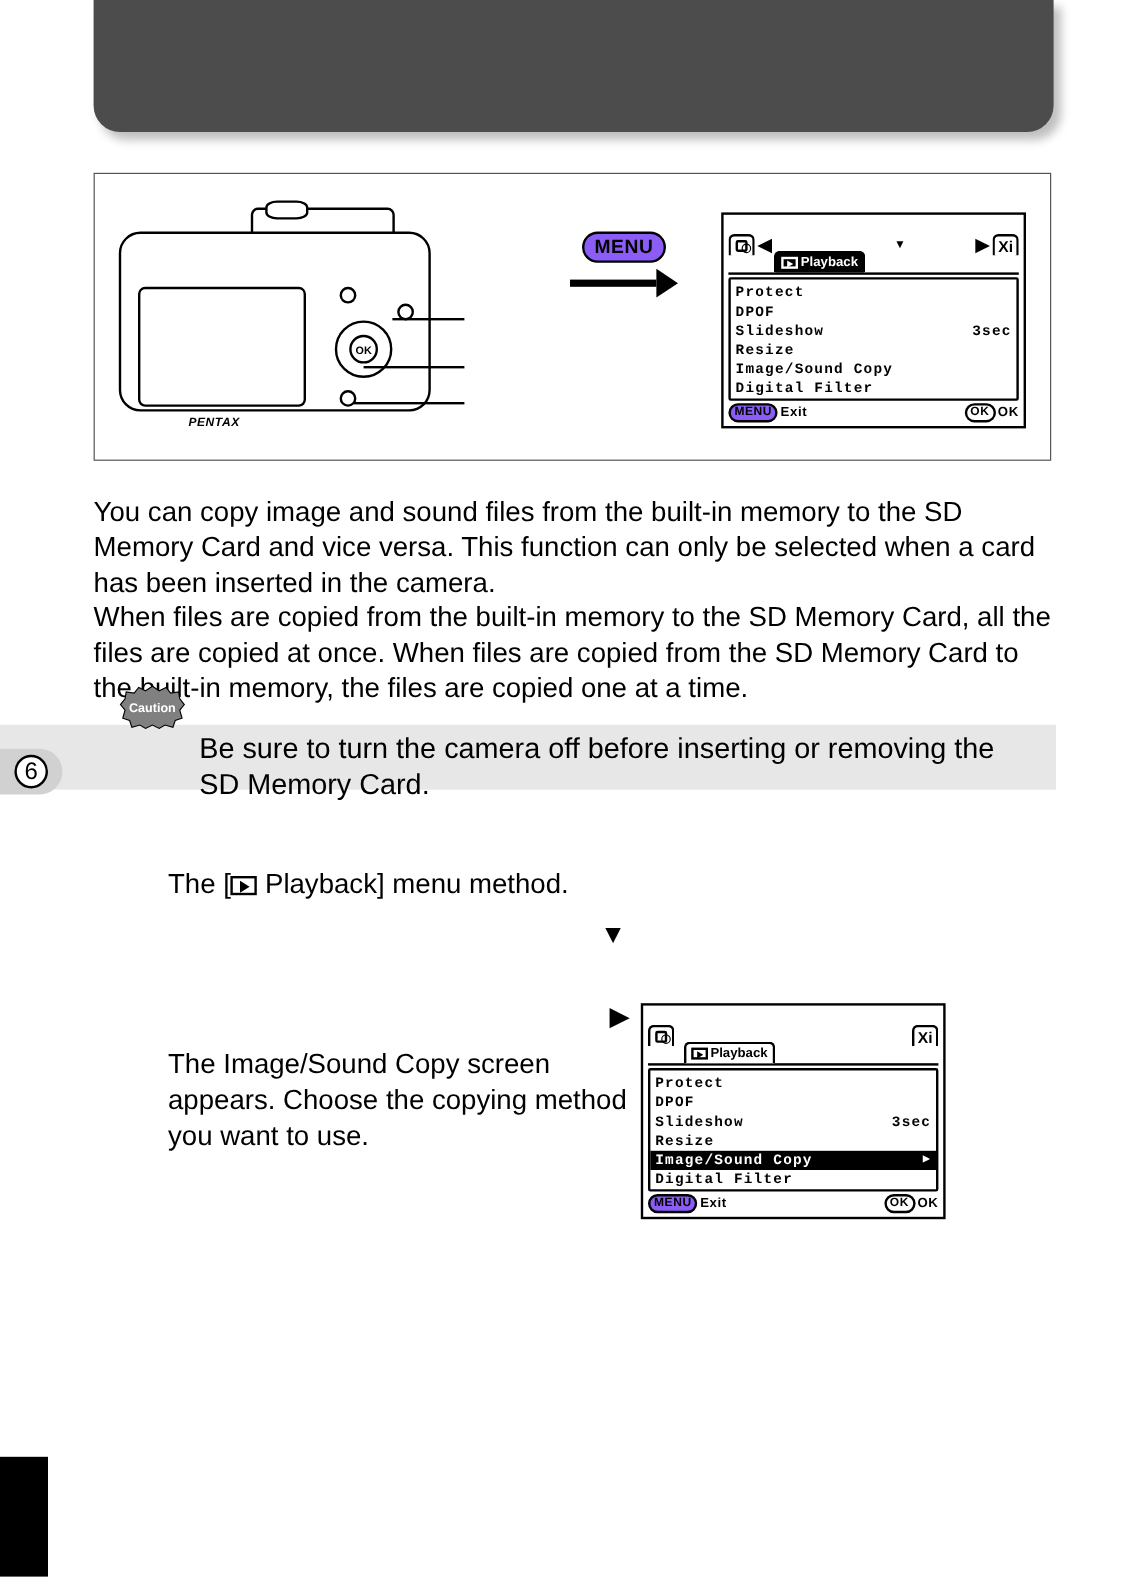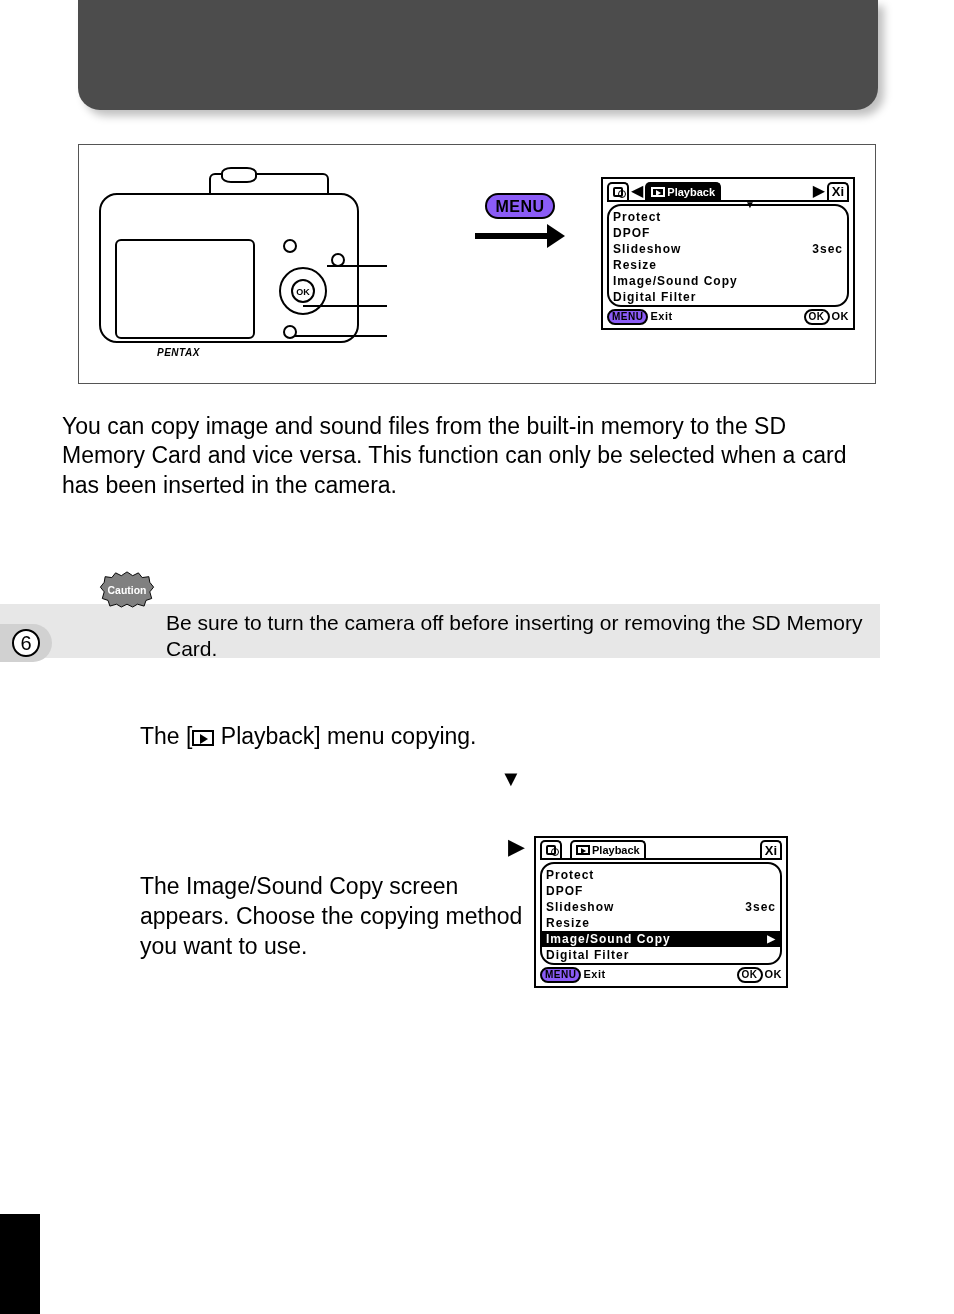--- a/index.html
+++ b/index.html
@@ -148,31 +148,32 @@
     border: 2px solid #000;
     border-bottom: none;
     border-radius: 5px 5px 0 0;
     padding: 0 4px;
     height: 18px;
     display:flex; align-items:center; justify-content:center;
     font-size: 11px; font-weight:bold;
     background:#fff;
   }
   .lcd-tab.camera-tab { width:22px; }
-  .lcd-tab.play-tab { background:#000; color:#fff; }
+  .lcd-tab.play-tab { background:#000; color:#fff;margin-top:28px; }
   .lcd-tab.tool-tab { width:22px; }
   .lcd-tabline { height:2px; background:#000; margin:0 4px; }
   .lcd-body {
     margin: 2px 4px;
     border: 2px solid #000;
-    border-radius: 14px;
+    border-radius: 2px;
     padding: 3px 4px 0 4px;
     font-size: 12px;
     font-weight: bold;
     letter-spacing: .5px;
+    font-family: Liberation Mono, monospace;
   }
   .lcd-row { display:flex; justify-content:space-between; padding:1px 0; line-height:14px; letter-spacing:1px; }
   .lcd-row.hl { background:#000; color:#fff; margin:0 -4px; padding:1px 4px; }
   .lcd-row .rarr { font-size:10px; }
   .lcd-foot {
     display:flex; justify-content:space-between;
     margin: 2px 4px 3px 4px;
     font-size: 11px; font-weight:bold;
     letter-spacing:.5px;
   }
@@ -183,21 +184,21 @@
     margin-right:2px;
   }
   .menu-pill-sm { font-size:10px; padding:0 3px; line-height:12px; vertical-align:middle; margin-right:2px; border-width:2px; }
   .tiny-down { position:absolute; top:20px; left:142px; font-size:10px; }
 
   .lcd.top { position:absolute; left:522px; top:32px; width:254px; }
   .lcd.bottom { position:absolute; left:534px; top:836px; width:254px; }
 
   
   .body-text {
-    position:absolute; left:62px;
+    position:absolute; left:78px;
     font-size: 23px;
     line-height: 1.28;
     width: 800px;
   }
   .bt1 { top: 412px; }
 
   
   .caution-row {
     position:absolute; left:0; top:604px;
     width: 880px; height: 54px;
@@ -205,21 +206,21 @@
     display:flex; align-items:center;
   }
   .caution-badge {
     position:absolute; left:98px; top:570px;
     width:58px; height:38px;
   }
   .caution-badge svg { width:100%; height:100%; }
   .caution-text {
     position:absolute; left:166px; top:610px;
     width: 700px;
-    font-size: 21px;
+    font-size: 24px;
     line-height: 1.25;
   }
 
   
   .page-tab {
     position:absolute; left:0; top:624px;
     width: 52px; height: 38px;
     background:#d1d1d1;
     border-top-right-radius: 19px;
     border-bottom-right-radius: 19px;
@@ -351,36 +352,37 @@
     </div>
     <div class="lcd-foot">
       <span><span class="menu-pill-sm">MENU</span><span>Exit</span></span>
       <span><span class="ok-pill">OK</span><span>OK</span></span>
     </div>
   </div>
 </div>
 
 <div class="body-text bt1">
   <span>You can copy image and sound files from the built-in memory to the SD Memory Card and vice versa. This function can only be selected when a card has been inserted in the camera.</span><br>
+  <span>When files are copied from the built-in memory to the SD Memory Card, all the files are copied at once. When files are copied from the SD Memory Card to the built-in memory, the files are copied one at a time.</span>
 </div>
 
 <div class="caution-row"></div>
 <div class="page-tab">
   <div class="circle">6</div>
 </div>
 <div class="caution-badge">
   <svg viewBox="0 0 60 40">
     <polygon points="30,2 36,6 42,3 46,8 53,7 54,13 58,18 54,23 56,30 50,32 48,38 41,36 36,39 30,36 24,39 19,36 12,38 10,32 4,30 6,23 2,18 6,13 7,7 14,8 18,3 24,6" fill="#808080" stroke="#000" stroke-width="1"></polygon>
     <text x="30" y="25" text-anchor="middle" font-size="11" font-weight="bold" fill="#fff">Caution</text>
   </svg>
 </div>
 <div class="caution-text">Be sure to turn the camera off before inserting or removing the SD Memory Card.</div>
 
 <div class="instr1">
-  <span>The [</span><span class="play-icon-box"></span><span> Playback] menu copying.</span>
+  <span>The [</span><span class="play-icon-box"></span><span> Playback] menu method.</span>
 </div>
 
 <div class="down-tri">▼</div>
 <div class="right-tri">▶</div>
 
 <div class="instr2">The Image/Sound Copy screen appears. Choose the copying method you want to use.</div>
 
 <div class="lcd bottom">
   <div class="lcd-tabs">
     <div class="lcd-tab camera-tab">

